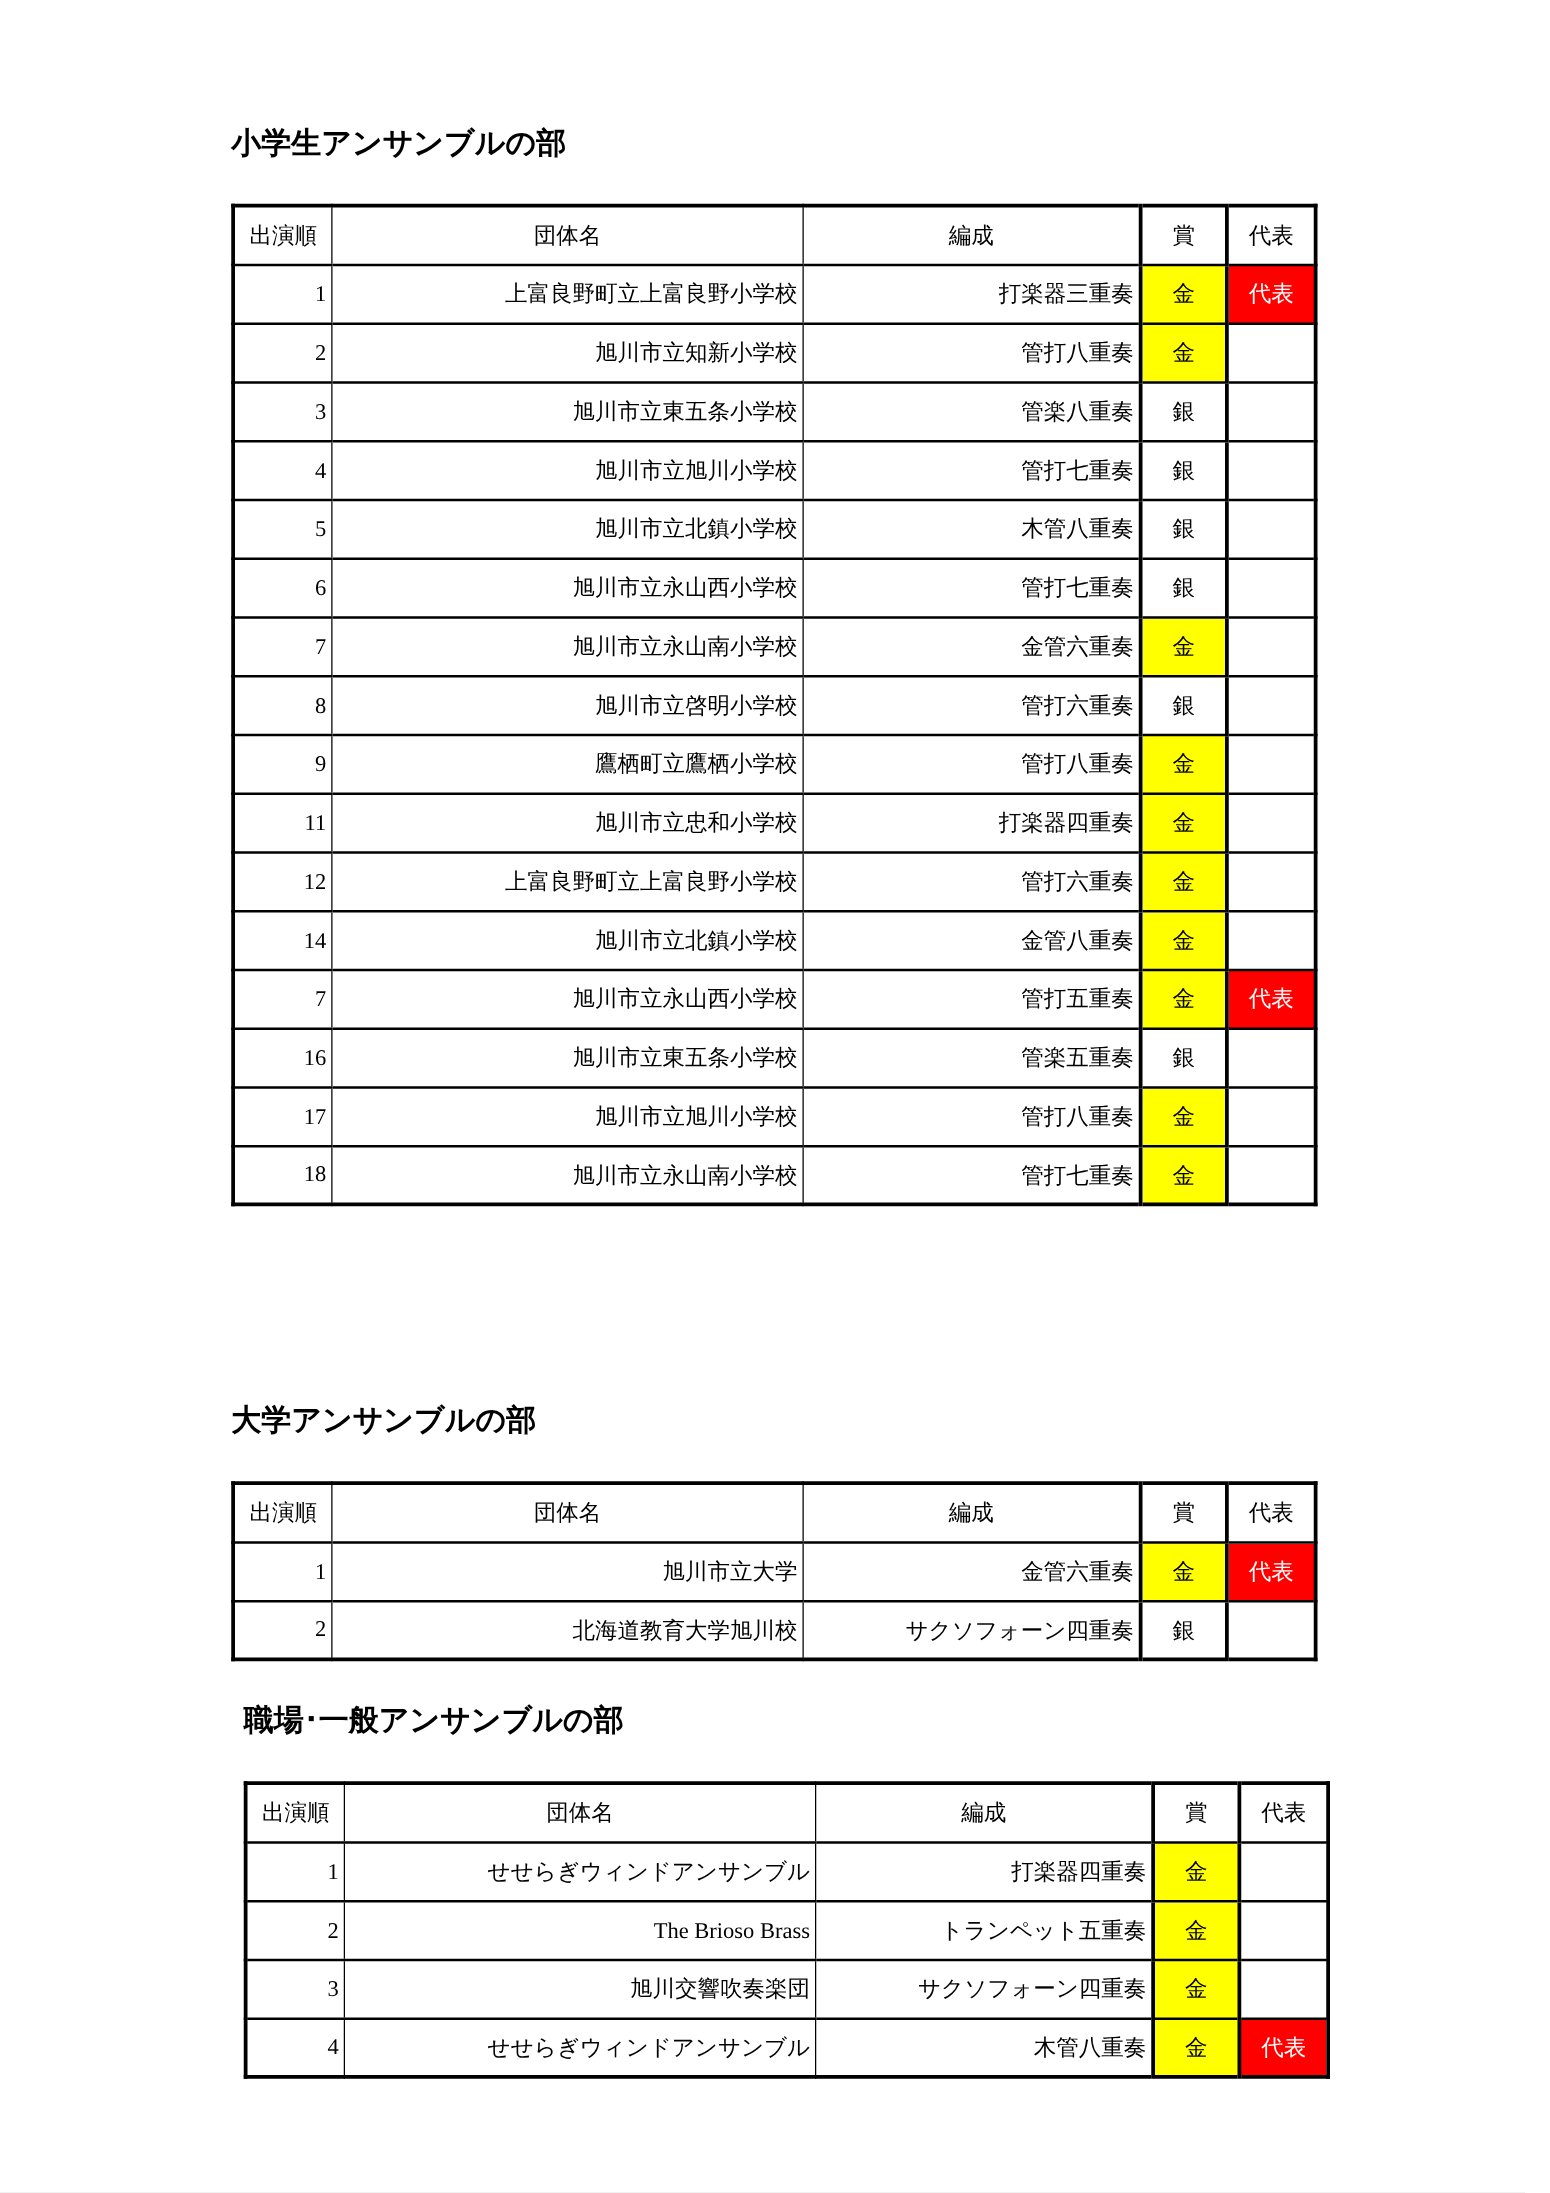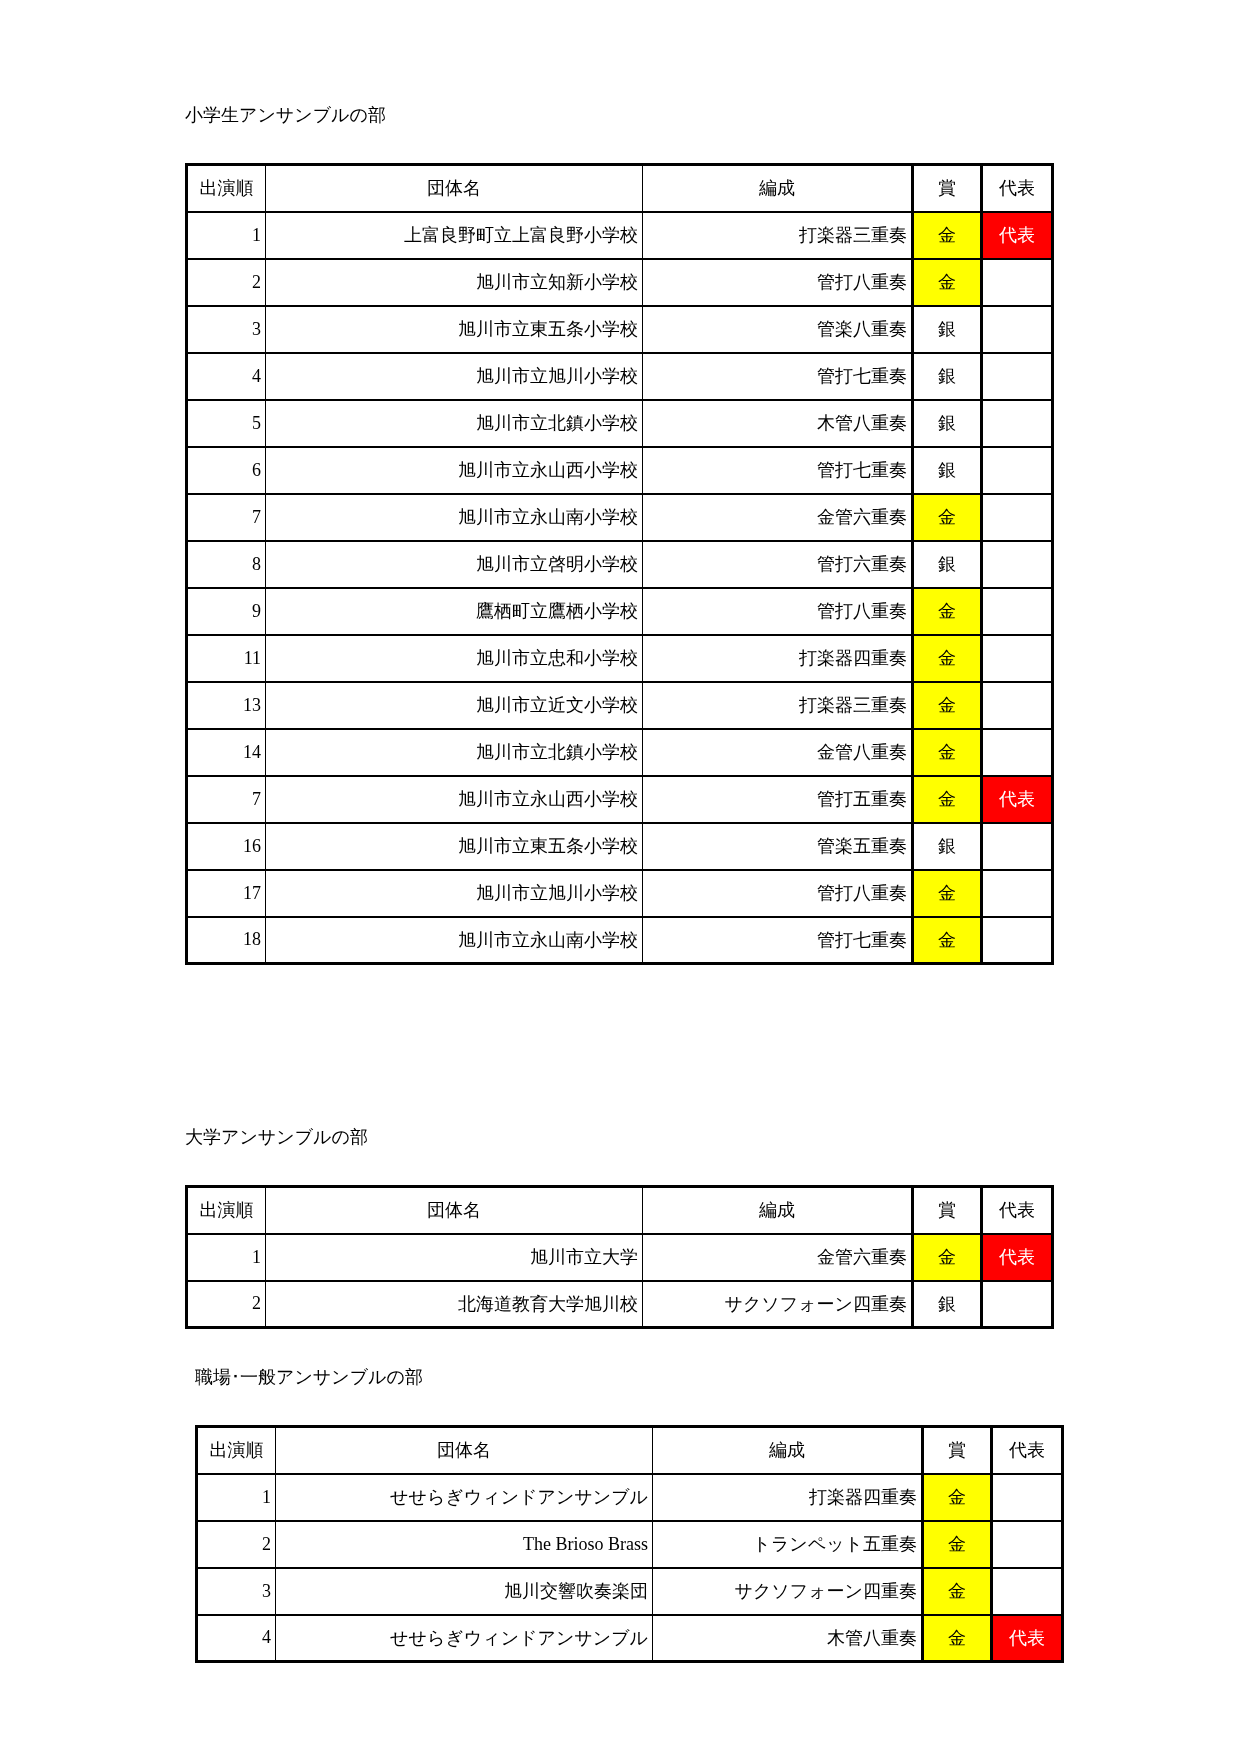--- a/index.html
+++ b/index.html
@@ -17,22 +17,22 @@
     position: absolute;
     left: 185px;
     width: 866px;
   }
   #sec-elementary { top: 100px; }
   #sec-university { top: 1122px; }
   #sec-workplace  { top: 1362px; padding-left: 10px; }
   .section-title {
     margin: 0;
     font-family: "Liberation Sans", "DejaVu Sans", sans-serif;
-    font-weight: normal;
-    font-size: 18px;
+    font-weight: bold;
+    font-size: 24px;
     line-height: 30px;
     color: #000;
   }
   table.results {
     margin-top: 33px;
     border-collapse: collapse;
     table-layout: fixed;
     width: 866px;
     font-family: "Liberation Serif", "DejaVu Serif", serif;
     font-size: 18px;
@@ -161,28 +161,28 @@
 
 
           <tr>
             <td class="c-order">11</td>
             <td class="c-group">旭川市立忠和小学校</td>
             <td class="c-formation">打楽器四重奏</td>
             <td class="c-award" style="background: rgb(255, 255, 0); color: rgb(0, 0, 0);">金</td>
             <td class="c-rep"></td>
           </tr>
 
-
-          <tr>
-            <td class="c-order">13</td>
-            <td class="c-group">旭川市立近文小学校</td>
-            <td class="c-formation">打楽器三重奏</td>
-            <td class="c-award" style="background: rgb(255, 255, 0); color: rgb(0, 0, 0);">金</td>
-            <td class="c-rep"></td>
-          </tr>
+          <tr>
+            <td class="c-order">12</td>
+            <td class="c-group">上富良野町立上富良野小学校</td>
+            <td class="c-formation">管打六重奏</td>
+            <td class="c-award" style="background: rgb(255, 255, 0); color: rgb(0, 0, 0);">金</td>
+            <td class="c-rep"></td>
+          </tr>
+
 
           <tr>
             <td class="c-order">14</td>
             <td class="c-group">旭川市立北鎮小学校</td>
             <td class="c-formation">金管八重奏</td>
             <td class="c-award" style="background: rgb(255, 255, 0); color: rgb(0, 0, 0);">金</td>
             <td class="c-rep"></td>
           </tr>
 
           <tr>

